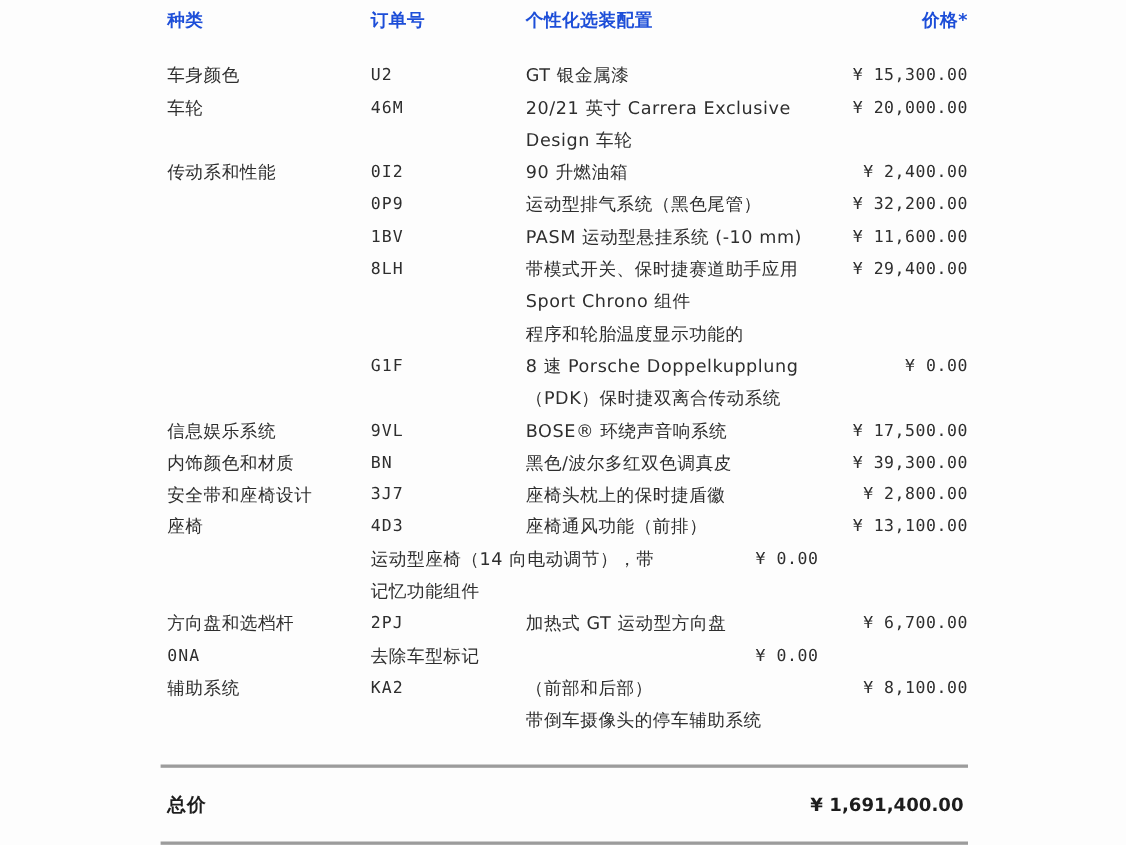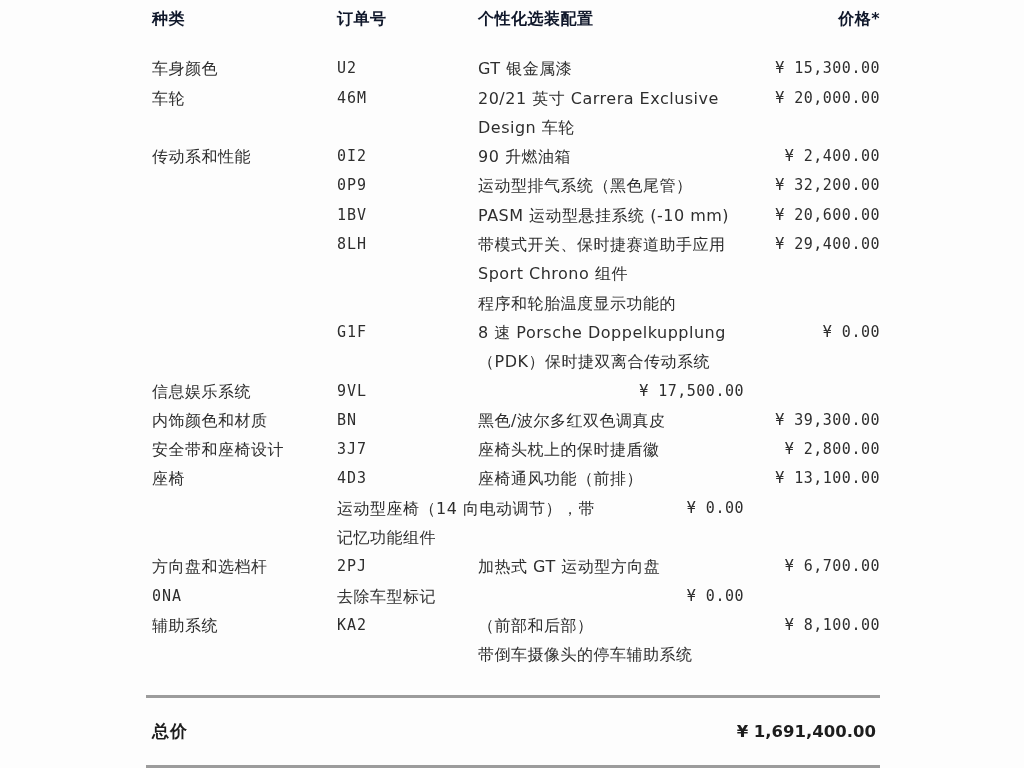--- a/index.html
+++ b/index.html
@@ -26,21 +26,21 @@
   }
   .cell {
     line-height: 29.3px;
     font-size: 16px;
     font-weight: 500;
     letter-spacing: 0.5px;
     white-space: nowrap;
   }
   .header-row .cell {
     font-weight: 700;
-    color: #0f172a;
+    color: #1d4ed8;
   }
   .code-cell {
     font-family: "DejaVu Sans Mono", "Liberation Mono", monospace;
     font-size: 15px;
     letter-spacing: 1px;
   }
   .price-cell {
     text-align: right;
     font-family: "DejaVu Sans Mono", "Liberation Mono", monospace;
     font-size: 15px;
@@ -125,21 +125,21 @@
           <div class="config-line">运动型排气系统（黑色尾管）</div>
         </div>
         <div class="cell price-cell">¥ 32,200.00</div>
       </div>
       <div class="grid-row">
         <div class="cell"></div>
         <div class="cell code-cell">1BV</div>
         <div class="cell">
           <div class="config-line">PASM 运动型悬挂系统 (-10 mm)</div>
         </div>
-        <div class="cell price-cell">¥ 20,600.00</div>
+        <div class="cell price-cell">¥ 11,600.00</div>
       </div>
       <div class="grid-row">
         <div class="cell"></div>
         <div class="cell code-cell">8LH</div>
         <div class="cell">
           <div class="config-line">带模式开关、保时捷赛道助手应用</div>
           <div class="config-line">Sport Chrono 组件</div>
           <div class="config-line">程序和轮胎温度显示功能的</div>
         </div>
         <div class="cell price-cell">¥ 29,400.00</div>
@@ -149,20 +149,23 @@
         <div class="cell code-cell">G1F</div>
         <div class="cell">
           <div class="config-line">8 速 Porsche Doppelkupplung</div>
           <div class="config-line">（PDK）保时捷双离合传动系统</div>
         </div>
         <div class="cell price-cell">¥ 0.00</div>
       </div>
       <div class="grid-row">
         <div class="cell">信息娱乐系统</div>
         <div class="cell code-cell">9VL</div>
+        <div class="cell">
+          <div class="config-line">BOSE® 环绕声音响系统</div>
+        </div>
         <div class="cell price-cell">¥ 17,500.00</div>
       </div>
       <div class="grid-row">
         <div class="cell">内饰颜色和材质</div>
         <div class="cell code-cell">BN</div>
         <div class="cell">
           <div class="config-line">黑色/波尔多红双色调真皮</div>
         </div>
         <div class="cell price-cell">¥ 39,300.00</div>
       </div>

